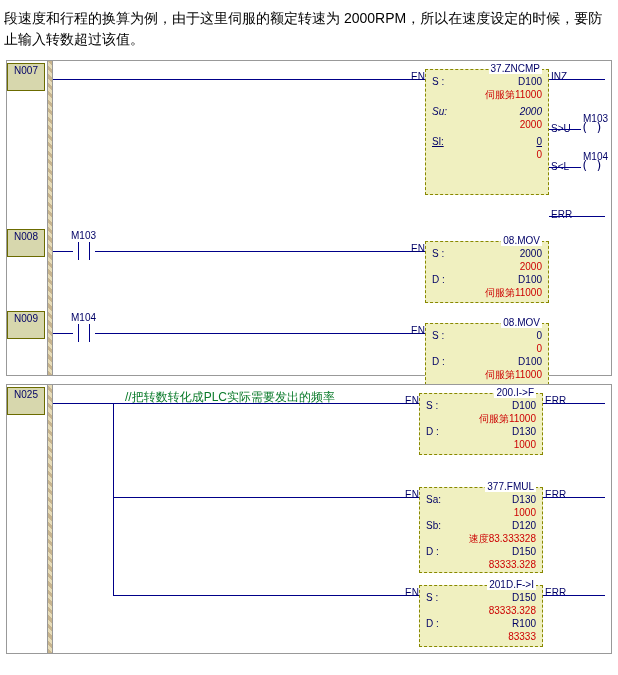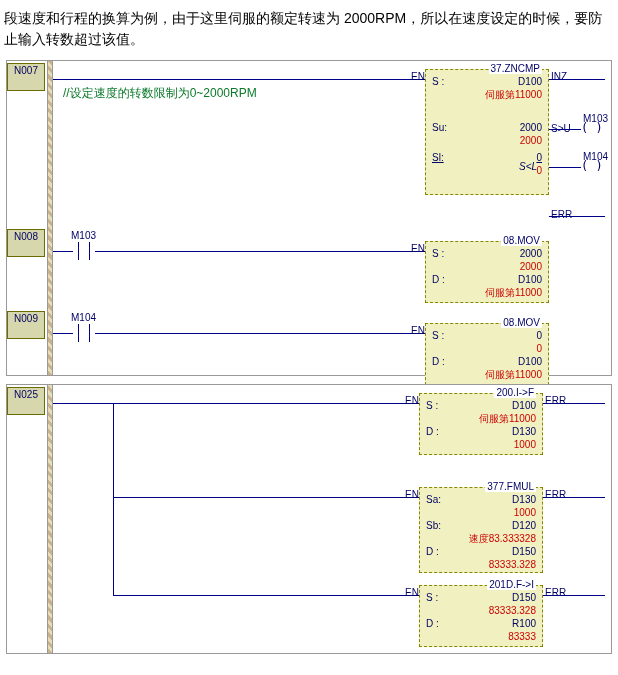--- a/index.html
+++ b/index.html
@@ -130,50 +130,49 @@
 </head>
 <body>
 
 <div class="desc">段速度和行程的换算为例，由于这里伺服的额定转速为 2000RPM，所以在速度设定的时候，要防止输入转数超过该值。</div>
 
 <div class="diagram" style="height:316px;">
   <div class="spine"></div>
 
   <div class="rung-label" style="top:2px;">N007</div>
   <div class="hwire" style="left:46px; top:18px; width:372px;"></div>
-  <div class="comment" style="left:56px; top:24px;">//设定速度的转数限制为0~2000RPM</div>
   <div class="pin" style="left:404px; top:10px;">EN</div>
 
   <div class="block" style="left:418px; top:8px; height:126px;">
     <div class="title"><span>37.ZNCMP</span></div>
     <div class="row">
         <span class="k">S :</span>
         <span class="v">D100</span>
       </div>
     <div class="row">
         <span class="r">伺服第11000</span>
       </div>
-    <div class="row" style="margin-top:20px;">
+    <div class="row" style="margin-top:4px;font-style:italic;">
         <span class="k">Su:</span>
         <span class="v">2000</span>
       </div>
     <div class="row">
         <span class="r">2000</span>
       </div>
     <div class="row" style="margin-top:4px;text-decoration:underline;">
         <span class="k">Sl:</span>
         <span class="v">0</span>
       </div>
     <div class="row">
         <span class="r">0</span>
       </div>
   </div>
   <div class="pin" style="left:544px; top:10px;">INZ</div>
   <div class="pin" style="left:544px; top:62px;">S&gt;U</div>
-  <div class="pin" style="left:512px; top:100px;font-style:italic;">S&lt;L</div>
+  <div class="pin" style="left:544px; top:100px;">S&lt;L</div>
   <div class="pin" style="left:544px; top:148px;">ERR</div>
   <div class="hwire" style="left:542px; top:18px; width:56px;"></div>
   <div class="hwire" style="left:542px; top:68px; width:32px;"></div>
   <div class="hwire" style="left:542px; top:106px; width:32px;"></div>
   <div class="hwire" style="left:542px; top:155px; width:56px;"></div>
 
   <div class="coil-label" style="left:576px; top:52px;">M103</div>
   <div class="coil" style="left:574px; top:60px;">( )</div>
   <div class="coil-label" style="left:576px; top:90px;">M104</div>
   <div class="coil" style="left:574px; top:98px;">( )</div>
@@ -233,20 +232,21 @@
   <div class="spine"></div>
 
   <div class="rung-label" style="top:2px;">N025</div>
 
   <div class="hwire" style="left:46px; top:18px; width:60px;"></div>
   <div class="vwire" style="left:106px; top:18px; height:192px;"></div>
   <div class="hwire" style="left:106px; top:18px; width:306px;"></div>
   <div class="hwire" style="left:106px; top:112px; width:306px;"></div>
   <div class="hwire" style="left:106px; top:210px; width:306px;"></div>
 
+  <div class="comment" style="left:118px; top:4px;">//把转数转化成PLC实际需要发出的频率</div>
 
   <div class="pin" style="left:398px; top:10px;">EN</div>
   <div class="block" style="left:412px; top:8px; height:62px;">
     <div class="title"><span>200.I-&gt;F</span></div>
     <div class="row">
         <span class="k">S :</span>
         <span class="v">D100</span>
       </div>
     <div class="row">
         <span class="r">伺服第11000</span>

